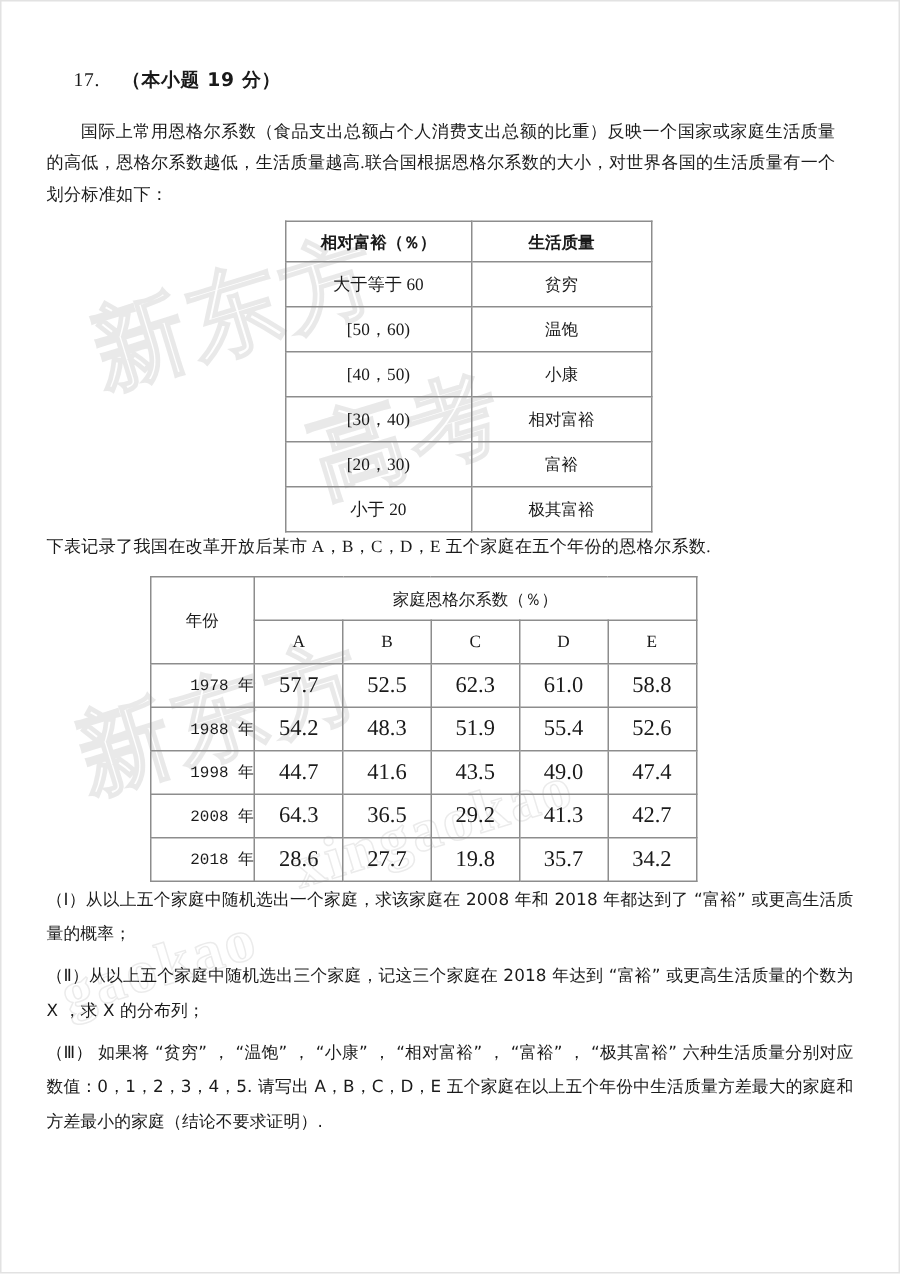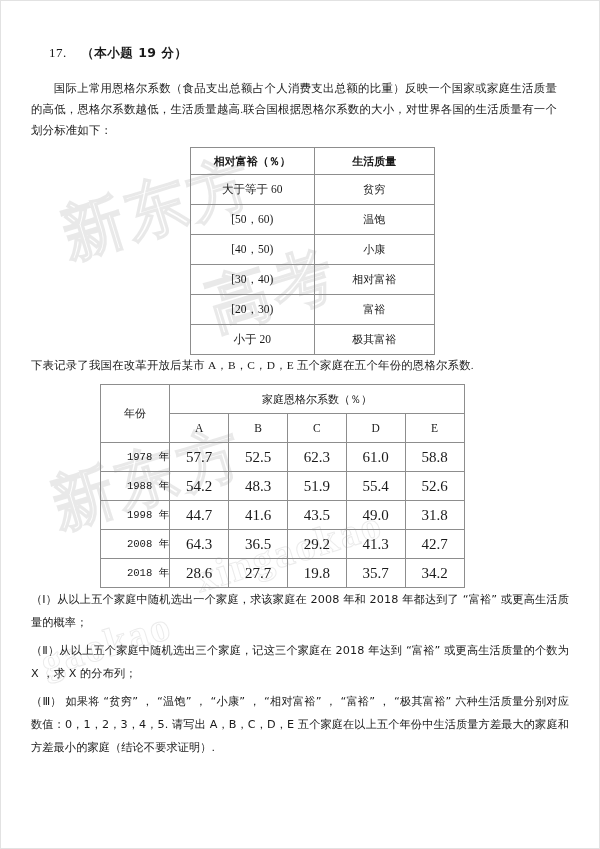--- a/index.html
+++ b/index.html
@@ -265,21 +265,21 @@
           <td class="val-cell">51.9</td>
           <td class="val-cell">55.4</td>
           <td class="val-cell">52.6</td>
         </tr>
         <tr>
           <td class="year-cell">1998 年</td>
           <td class="val-cell">44.7</td>
           <td class="val-cell">41.6</td>
           <td class="val-cell">43.5</td>
           <td class="val-cell">49.0</td>
-          <td class="val-cell">31.8</td>
+          <td class="val-cell">47.4</td>
         </tr>
         <tr>
           <td class="year-cell">2008 年</td>
           <td class="val-cell">64.3</td>
           <td class="val-cell">36.5</td>
           <td class="val-cell">29.2</td>
           <td class="val-cell">41.3</td>
           <td class="val-cell">42.7</td>
         </tr>
         <tr>

